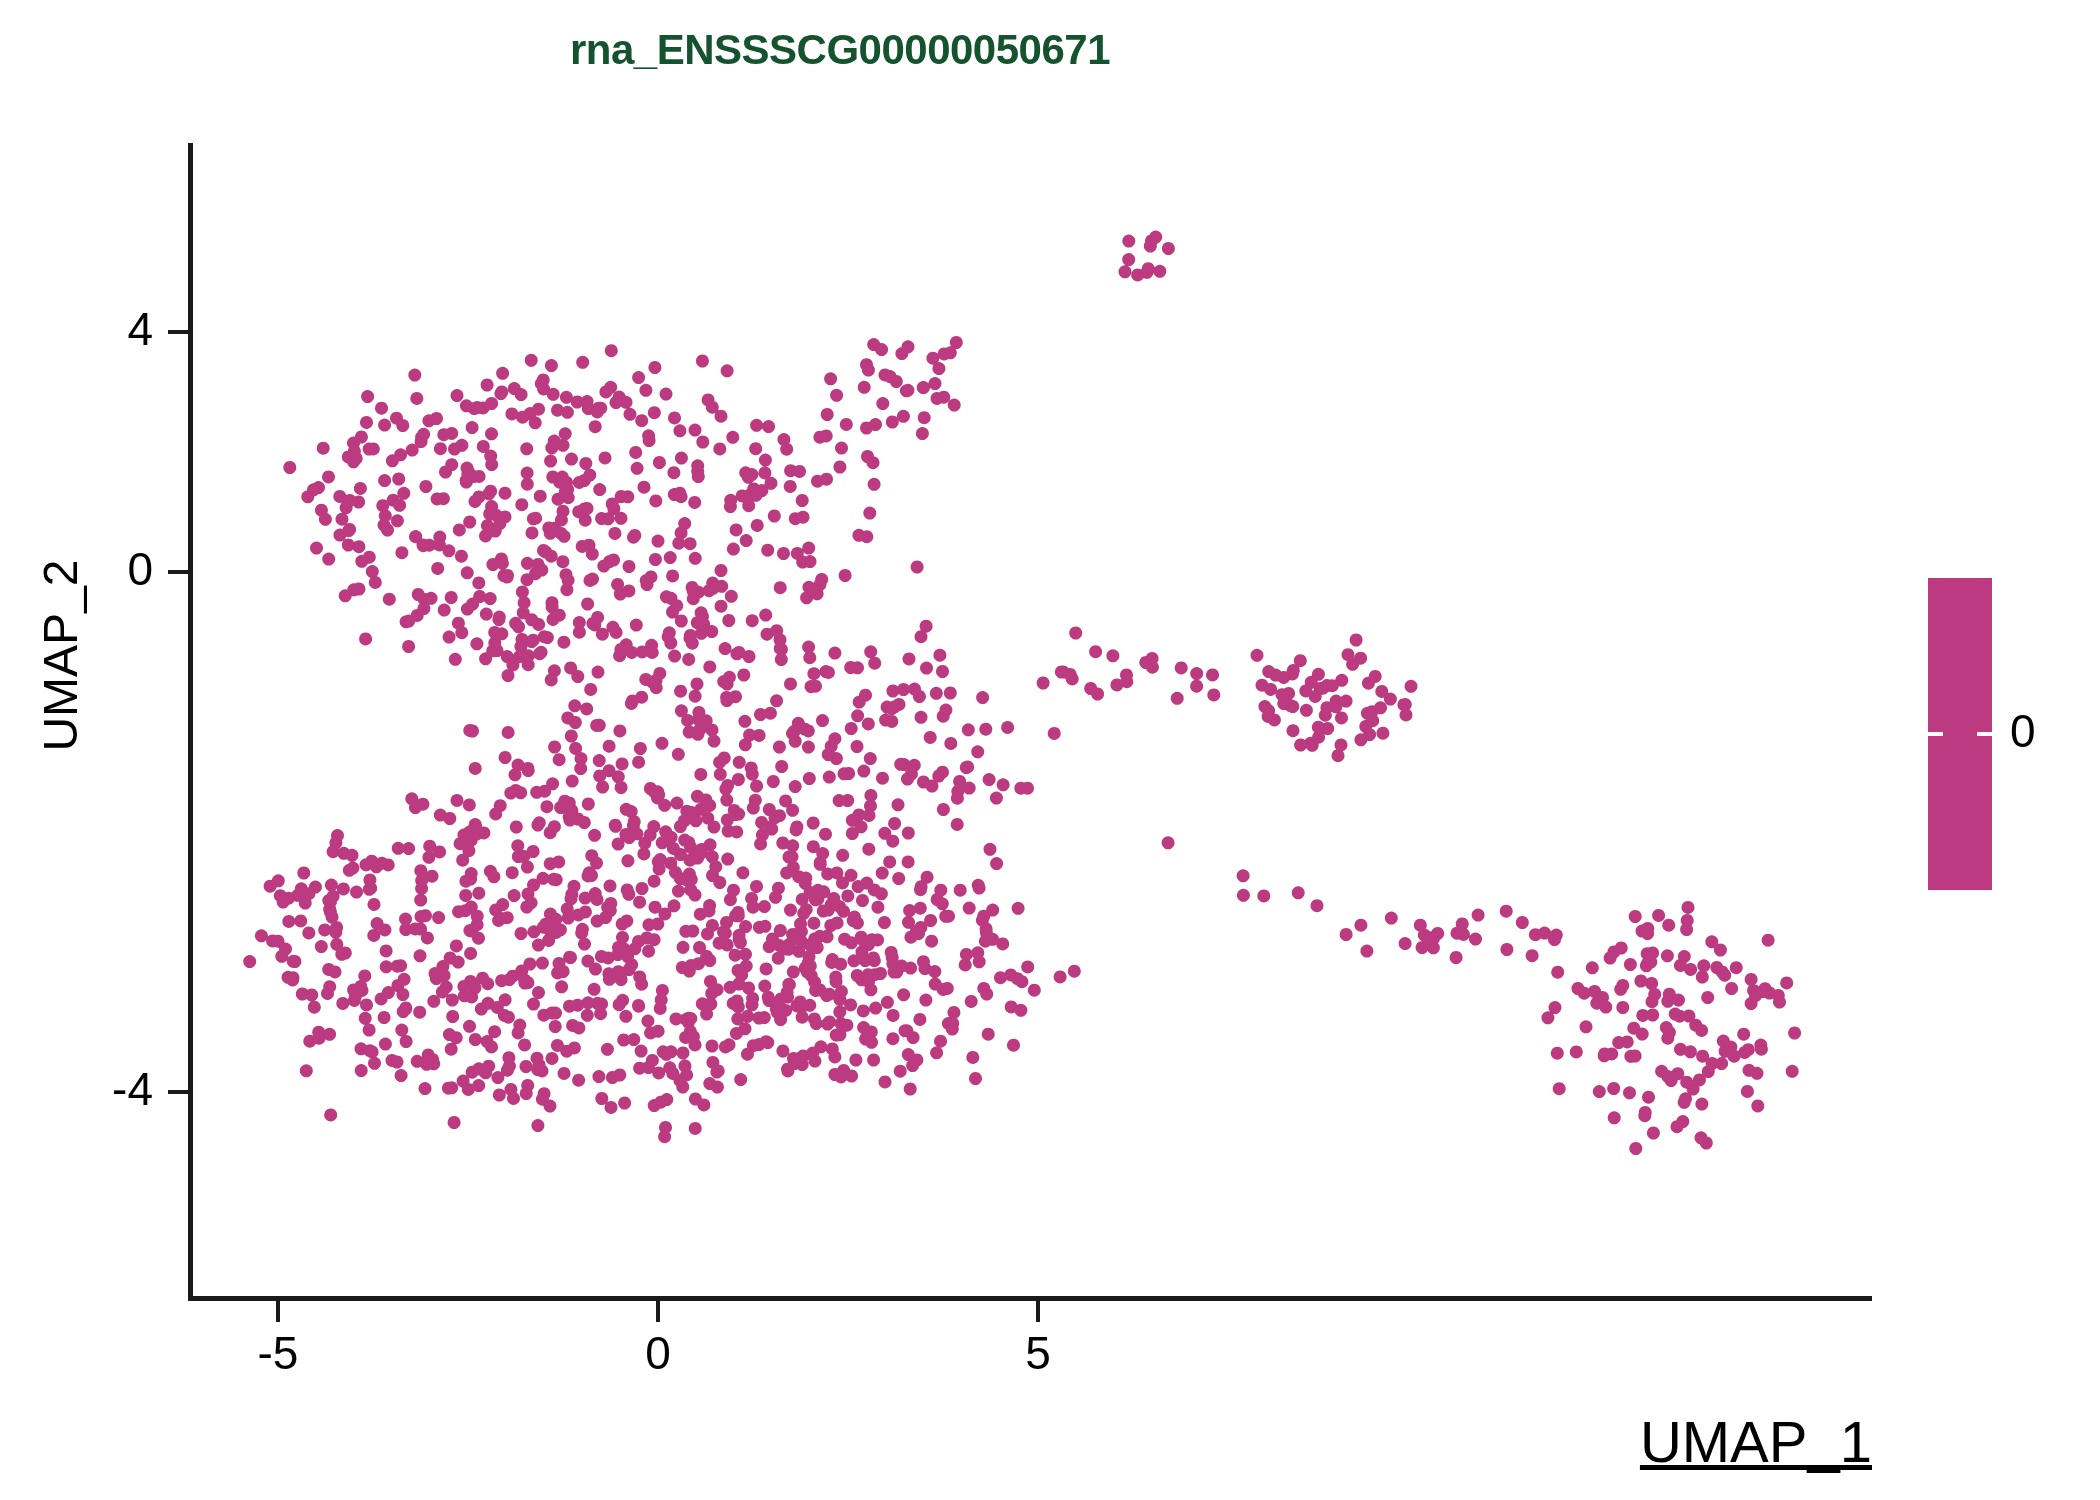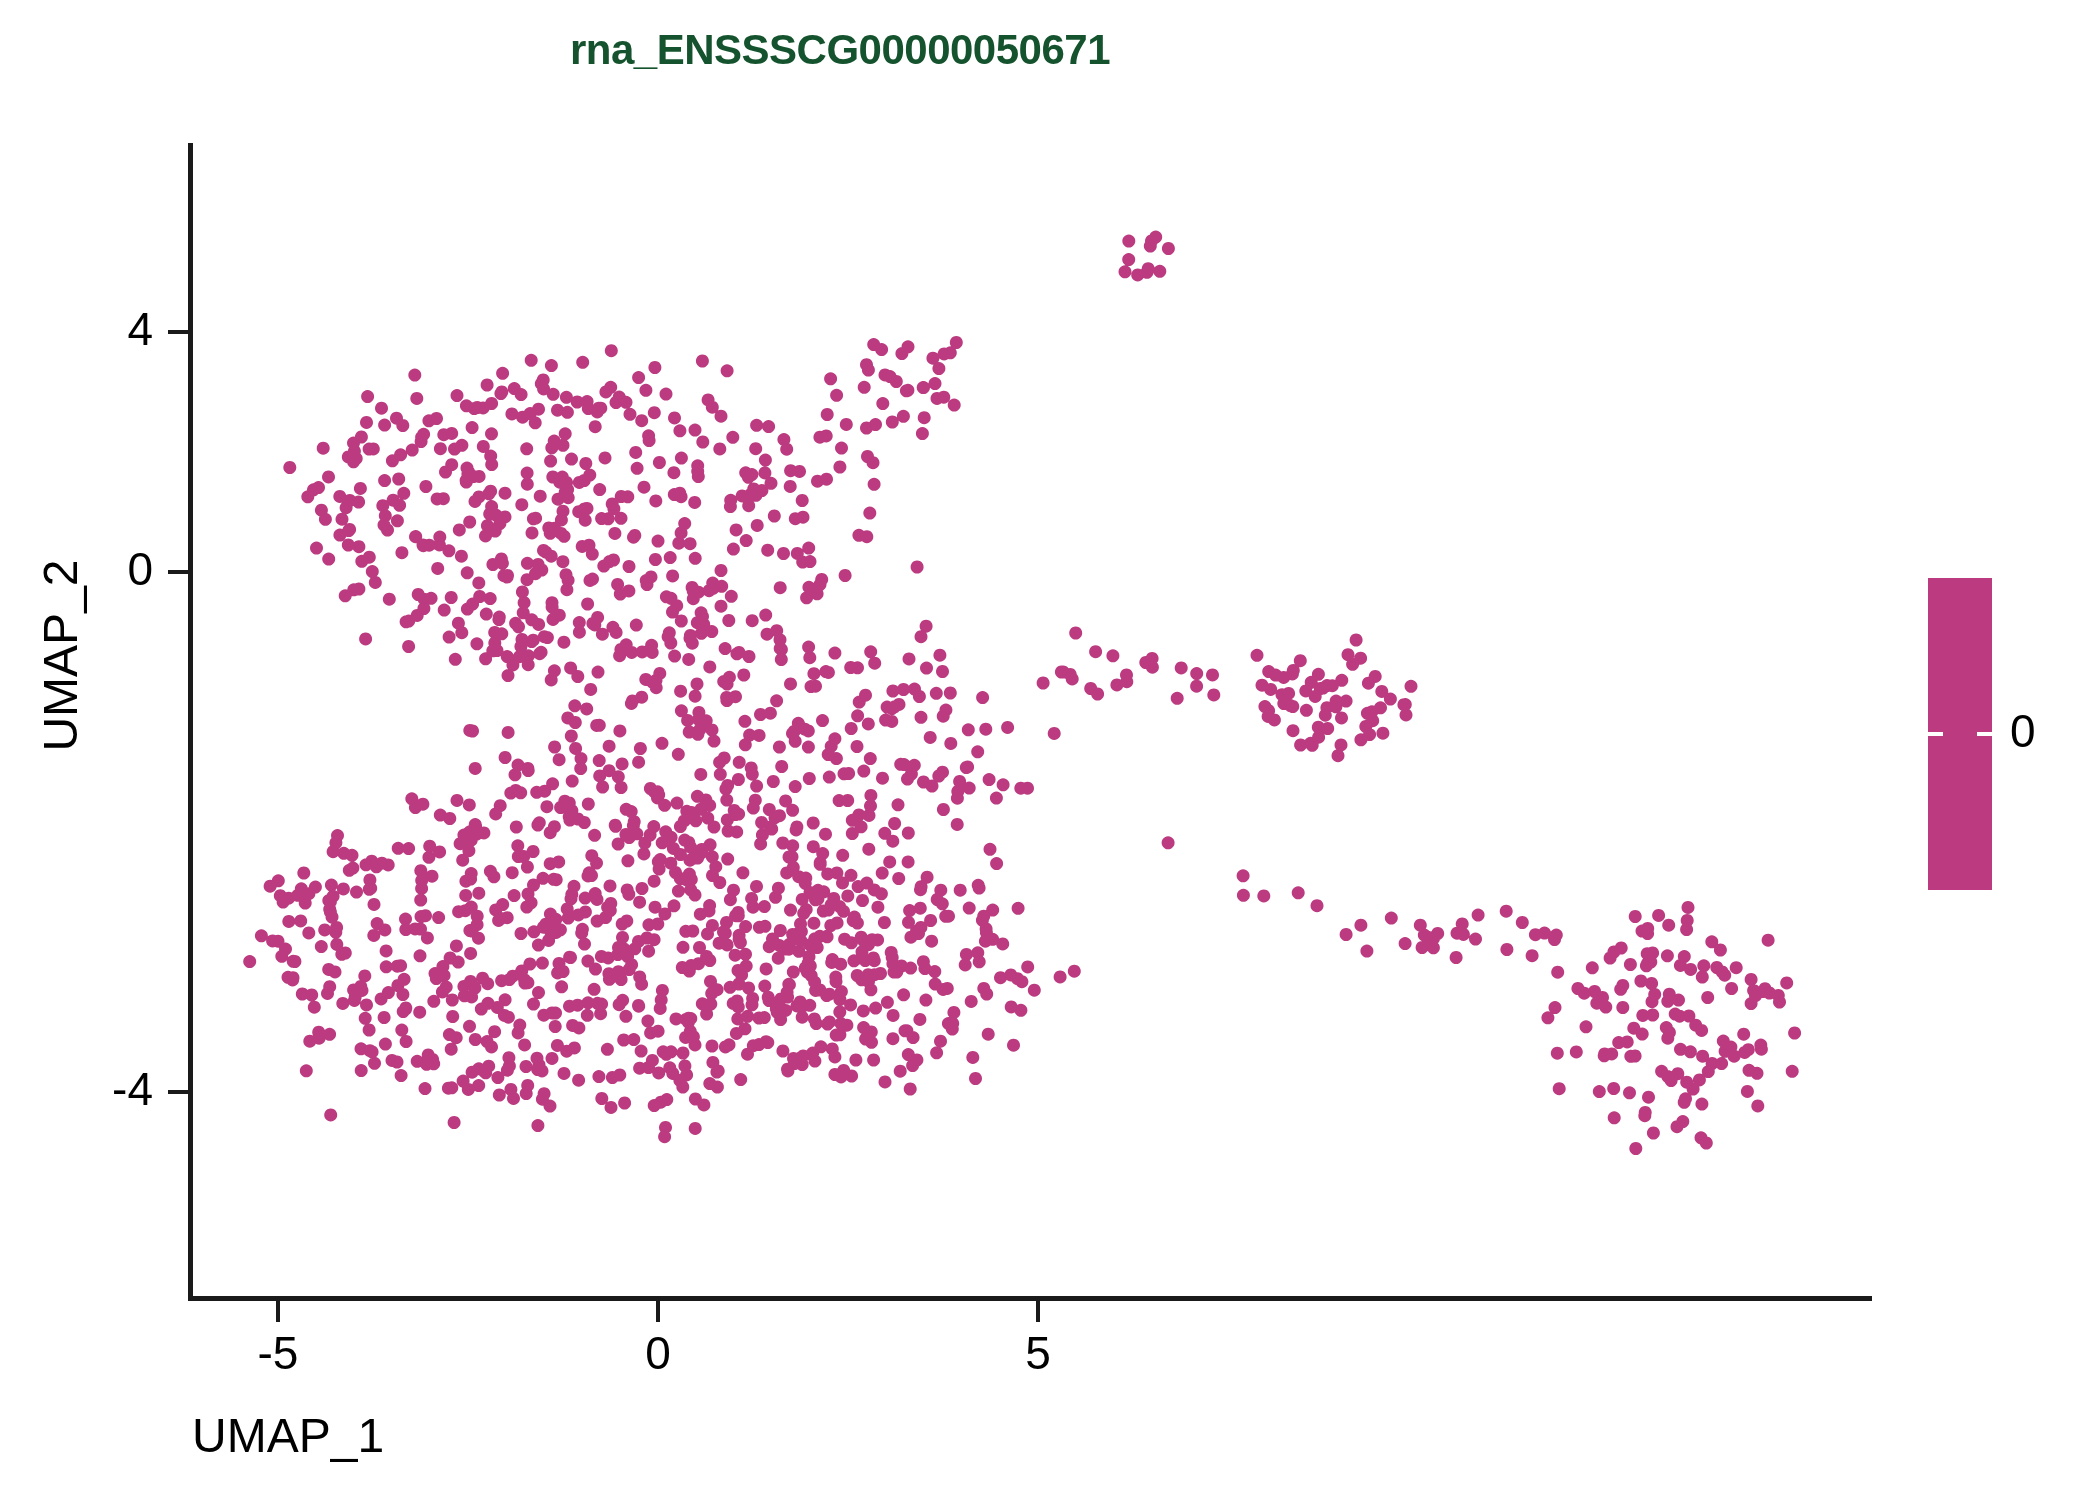--- a/index.html
+++ b/index.html
@@ -95,24 +95,25 @@
     text-align: center;
     white-space: nowrap;
     line-height: 1;
     transform: translateX(-50%);
   }
   #x-axis-title {
     position: absolute;
     left: 192px;
     top: 1408px;
     width: 1680px;
-    text-align: left;
-    font-size: 48px;
-    color: #000000;
-    white-space: nowrap;
+    text-align: right;
+    font-size: 58px;
+    color: #000000;
+    white-space: nowrap;
+    text-decoration: underline;
   }
   #y-axis-title {
     position: absolute;
     left: -140px;
     top: 628px;
     width: 400px;
     text-align: center;
     font-size: 48px;
     color: #000000;
     white-space: nowrap;

